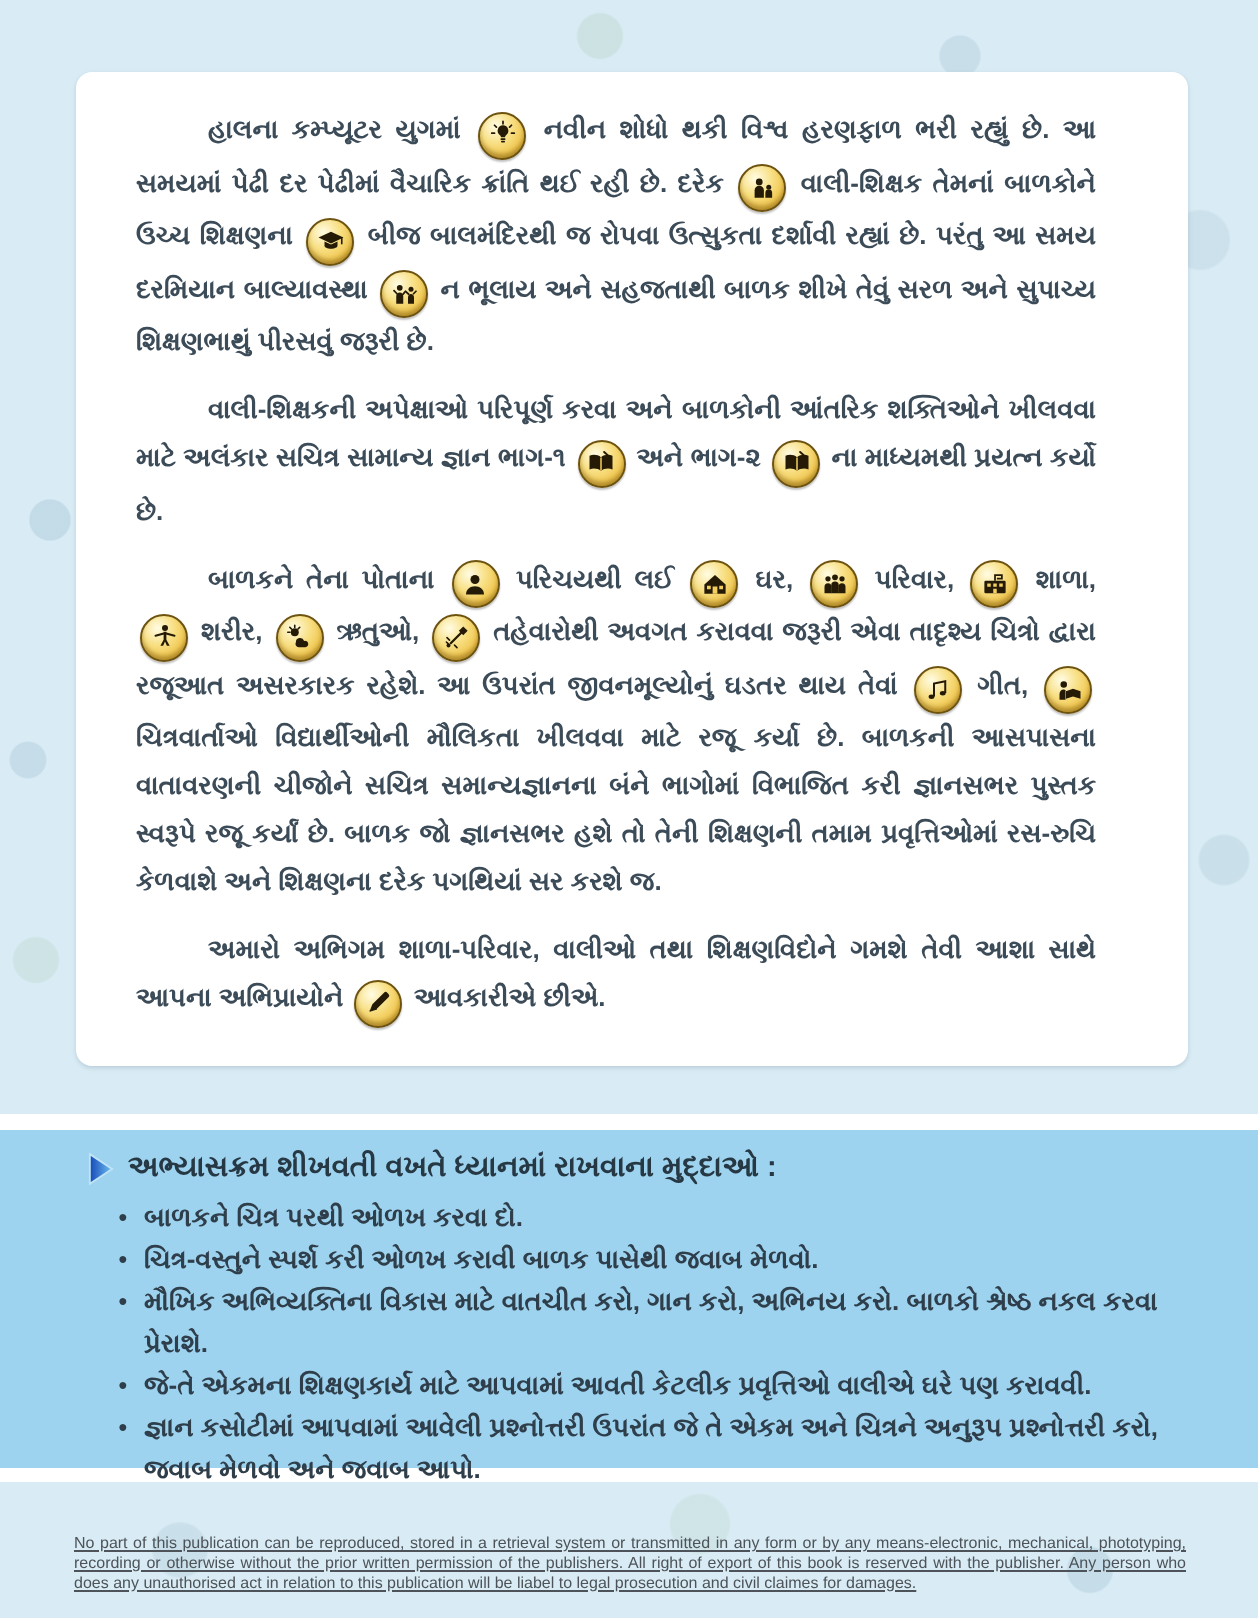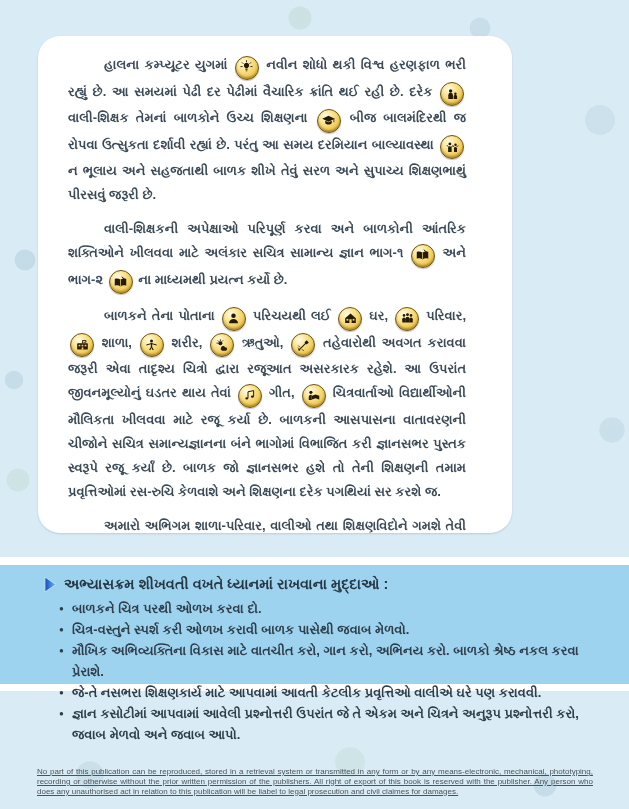--- a/index.html
+++ b/index.html
@@ -15,43 +15,43 @@
       radial-gradient(circle 24px at 160px 55px, rgba(183,208,221,.4) 0 55%, rgba(183,208,221,0) 60%),
       radial-gradient(circle 18px at 480px 28px, rgba(174,203,218,.4) 0 55%, rgba(174,203,218,0) 60%),
       radial-gradient(circle 22px at 612px 430px, rgba(183,208,221,.45) 0 55%, rgba(183,208,221,0) 60%),
       radial-gradient(circle 20px at 18px 480px, rgba(188,214,204,.4) 0 55%, rgba(188,214,204,0) 60%),
       radial-gradient(circle 16px at 14px 380px, rgba(174,203,218,.45) 0 55%, rgba(174,203,218,0) 60%),
       radial-gradient(circle 24px at 90px 775px, rgba(183,208,221,.45) 0 55%, rgba(183,208,221,0) 60%),
       radial-gradient(circle 20px at 545px 785px, rgba(174,203,218,.45) 0 55%, rgba(174,203,218,0) 60%),
       radial-gradient(circle 26px at 350px 762px, rgba(188,214,204,.35) 0 55%, rgba(188,214,204,0) 60%);
   }
   .card{
-    position:absolute;left:38px;top:36px;width:474px;height:497px;
-    background:#ffffff;border-radius:22px;box-sizing:border-box;
+    position:absolute;left:38px;top:36px;width:556px;height:497px;
+    background:#ffffff;border-radius:8px;box-sizing:border-box;
     padding:17px 46px 0 30px;overflow:hidden;
     box-shadow:0 1px 2px rgba(90,120,140,.25);
   }
   .para{
     margin:0 0 10px 0;font-size:13px;line-height:24px;color:#3c4b58;
     text-align:justify;text-indent:36px;font-weight:600;
   }
   .coin{
     display:inline-flex;width:22px;height:22px;border-radius:50%;
     background:radial-gradient(circle at 35% 28%, #fffce4 0%, #f8df83 40%, #f0c64f 70%, #d9a52f 100%);
     border:1px solid #6e5410;
     box-shadow:inset 0 -2px 2px rgba(110,80,10,.45), 0 1px 1px rgba(0,0,0,.25);
     vertical-align:-6px;margin:0 2px;text-indent:0;
   }
   .coin svg{width:15px;height:15px;margin:auto;display:block;}
   .signature{
     font-weight:700;color:#0f766e;font-size:13.5px;
     padding-right:4px;margin-top:16px;
   }
   .band{
-    position:absolute;left:0;top:557px;width:629px;height:134px;
+    position:absolute;left:0;top:557px;width:629px;height:184px;
     background:#9ed3ef;border-top:8px solid #ffffff;border-bottom:7px solid #ffffff;
     box-sizing:border-box;padding:8px 26px 0 44px;
   }
   .notes-heading{
     display:flex;align-items:center;gap:7px;
     font-weight:700;font-size:14.5px;color:#273845;line-height:22px;
   }
   .arrow-icon svg{width:13px;height:17px;display:block;}
   ul.notes{list-style:none;margin:3px 0 0 0;padding:0 0 0 15px;}
   ul.notes li{
@@ -199,18 +199,18 @@
         </defs>
         <polygon points="1,1 13,9 1,17" fill="url(#ag)" stroke="#bfe4f7" stroke-width="1"></polygon>
       </svg>
     </span>
     <span>અભ્યાસક્રમ શીખવતી વખતે ધ્યાનમાં રાખવાના મુદ્દાઓ :</span>
   </div>
   <ul class="notes">
       <li>બાળકને ચિત્ર પરથી ઓળખ કરવા દો.</li>
       <li>ચિત્ર-વસ્તુને સ્પર્શ કરી ઓળખ કરાવી બાળક પાસેથી જવાબ મેળવો.</li>
       <li>મૌખિક અભિવ્યક્તિના વિકાસ માટે વાતચીત કરો, ગાન કરો, અભિનય કરો. બાળકો શ્રેષ્ઠ નકલ કરવા પ્રેરાશે.</li>
-      <li>જે-તે નસભરા શિક્ષણકાર્ય માટે આપવામાં આવતી કેટલીક પ્રવૃત્તિઓ વાલીએ ઘરે પણ કરાવવી.</li>
+      <li>જે-તે એકમના શિક્ષણકાર્ય માટે આપવામાં આવતી કેટલીક પ્રવૃત્તિઓ વાલીએ ઘરે પણ કરાવવી.</li>
       <li>જ્ઞાન કસોટીમાં આપવામાં આવેલી પ્રશ્નોત્તરી ઉપરાંત જે તે એકમ અને ચિત્રને અનુરૂપ પ્રશ્નોત્તરી કરો, જવાબ મેળવો અને જવાબ આપો.</li>
     </ul>
 </div>
 
 <div class="footer">No part of this publication can be reproduced, stored in a retrieval system or transmitted in any form or by any means-electronic, mechanical, phototyping, recording or otherwise without the prior written permission of the publishers. All right of export of this book is reserved with the publisher. Any person who does any unauthorised act in relation to this publication will be liabel to legal prosecution and civil claimes for damages.</div>
 
 </body></html>

